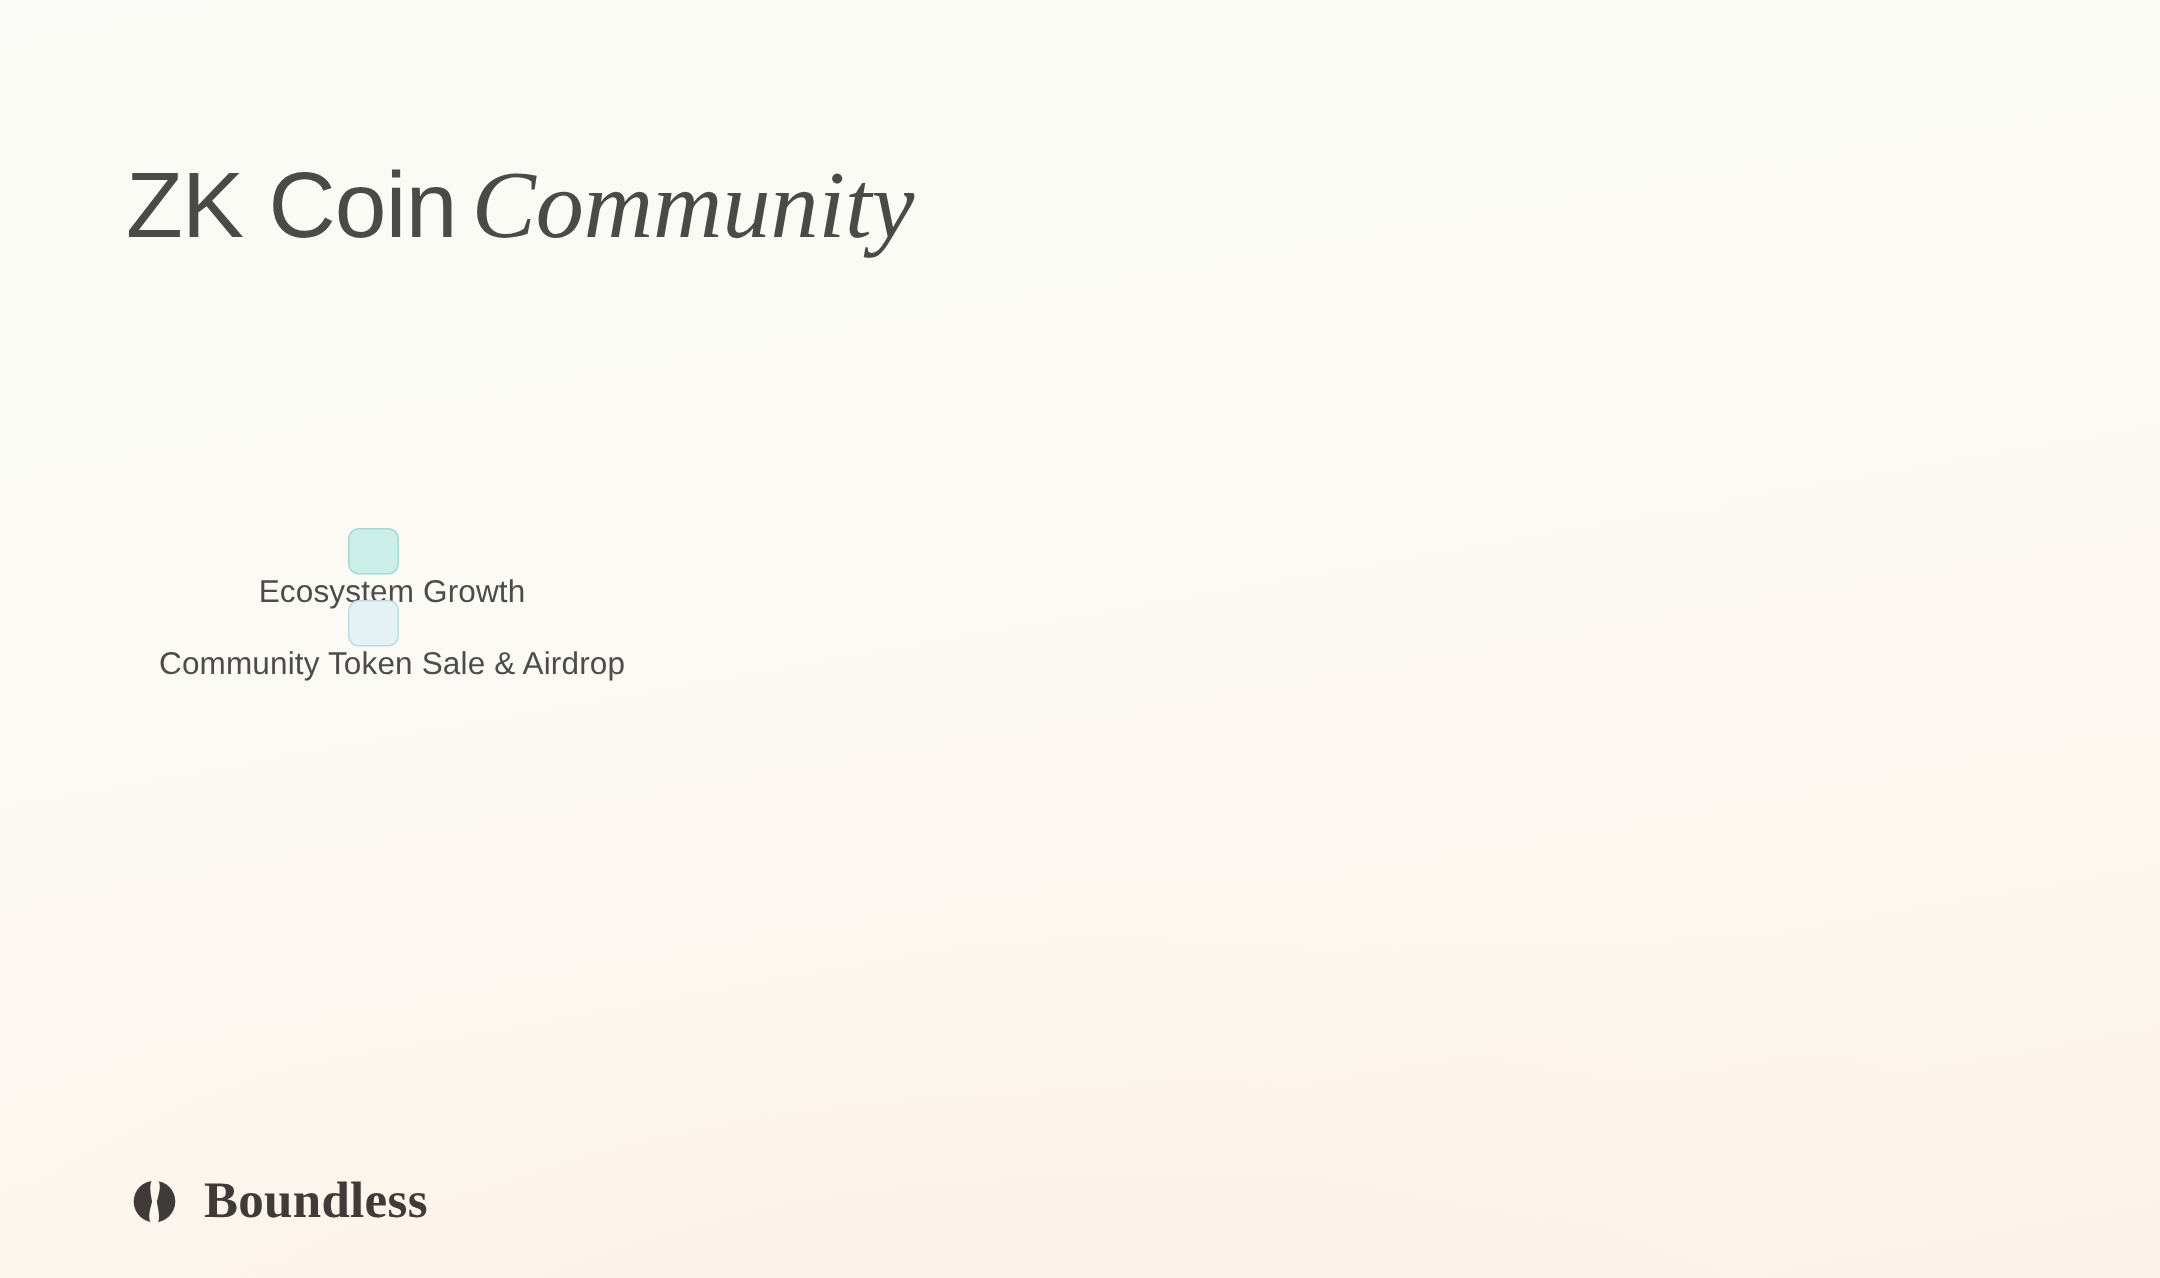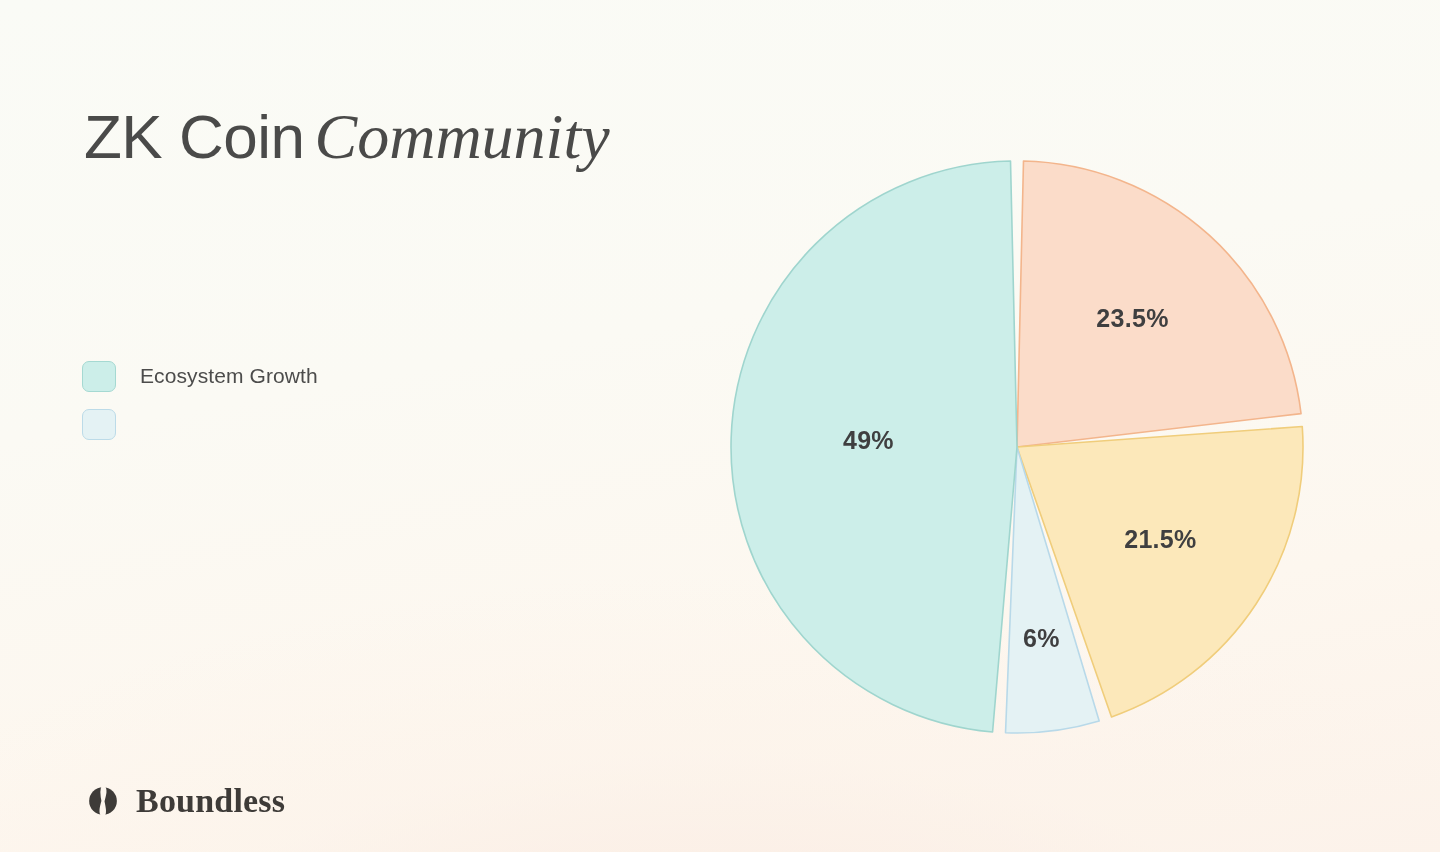--- a/index.html
+++ b/index.html
@@ -23,21 +23,21 @@
   }
   .title .t-main { font-family:"Liberation Sans", sans-serif; font-weight:400; }
   .title .t-em {
     font-family:"Liberation Serif", serif;
     font-style:italic; font-weight:400;
     font-size:64px; padding-left:10px; letter-spacing:0px;
   }
 
   
   .legend { position:absolute; left:82px; top:352px; }
-  .legend-item { display:flex; align-items:center; height:48px; }
+  .legend-item { display:flex; align-items:center; height:48px;flex-direction:column; }
   .swatch {
     width:34px; height:31px; border-radius:7px; flex:none;
     border:1px solid rgba(0,0,0,0.06);
   }
   .legend-label {
     margin-left:24px;
     font-size:21px; color:#4c4c4b; letter-spacing:0.1px;
     white-space:nowrap;
   }
 
@@ -70,39 +70,24 @@
     <span class="t-main">ZK Coin</span><span class="t-em">Community</span>
   </h1>
 
   <div class="legend">
     <div class="legend-item">
       <span class="swatch" id="sw0" style="background: rgb(204, 238, 233); border-color: rgb(165, 217, 210);"></span>
       <span class="legend-label">Ecosystem Growth</span>
     </div>
     <div class="legend-item">
       <span class="swatch" id="sw3" style="background: rgb(228, 242, 244); border-color: rgb(188, 219, 232);"></span>
+      <span class="legend-label">Community Token Sale &amp; Airdrop</span>
     </div>
   </div>
 
-  <div class="pie-wrap">
-    <svg class="pie-svg" viewBox="0 0 580 580">
-      <g id="pie-slices">
-          <path d="M 290 290 L 296.49 4.07 A 286 286 0 0 1 574.05 256.63 Z" fill="#fbdcc9" stroke="#f3b58c" stroke-width="1.6" stroke-linejoin="round"></path>
-          <path d="M 290 290 L 575.27 269.55 A 286 286 0 0 1 384.53 559.93 Z" fill="#fce8ba" stroke="#f0cd7b" stroke-width="1.6" stroke-linejoin="round"></path>
-          <path d="M 290 290 L 372.19 563.94 A 286 286 0 0 1 278.52 575.77 Z" fill="#e4f2f4" stroke="#b8d9e9" stroke-width="1.6" stroke-linejoin="round"></path>
-          <path d="M 290 290 L 265.57 574.95 A 286 286 0 0 1 283.51 4.07 Z" fill="#cceee9" stroke="#9fd5ce" stroke-width="1.6" stroke-linejoin="round"></path>
-        </g>
-      <g id="pie-labels">
-          <text x="405.5" y="163.1" class="slice-label">23.5%</text>
-          <text x="433.4" y="384.2" class="slice-label">21.5%</text>
-          <text x="314.4" y="482.9" class="slice-label">6%</text>
-          <text x="141.4" y="285.3" class="slice-label">49%</text>
-        </g>
-    </svg>
-  </div>
 
   <div class="brand">
     <span class="brand-mark">
       <svg viewBox="0 0 40 40" width="38" height="38">
         <defs>
           <mask id="bmask">
             <rect x="0" y="0" width="40" height="40" fill="#fff"></rect>
             <path d="M20 5 C26 10 14 30 20 35 L20 35 C14 30 26 10 20 5 Z" fill="#000"></path>
             <path d="M20 5 C25.5 9.5 14.5 30.5 20 35 C25 31 16 12 20.5 5.2 Z" fill="#000"></path>
             <path d="M20.2 4.6 C27 10 13 30 19.8 35.4 C25.6 31.6 14.8 11.4 20.2 4.6 Z" fill="#000" stroke="#000" stroke-width="3.2"></path>

